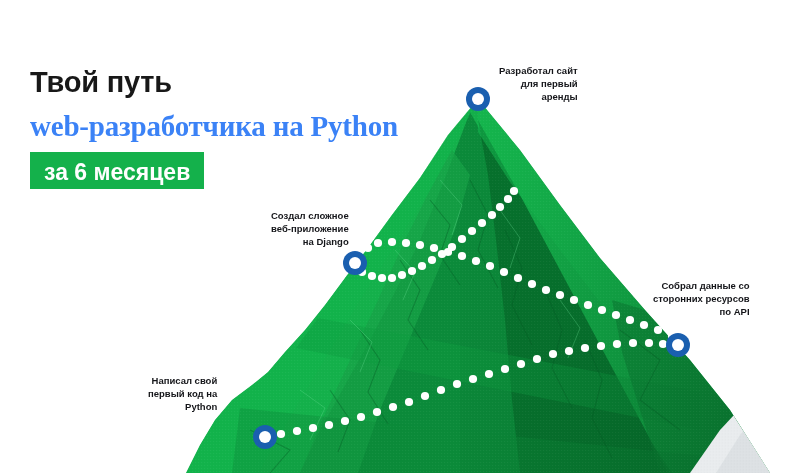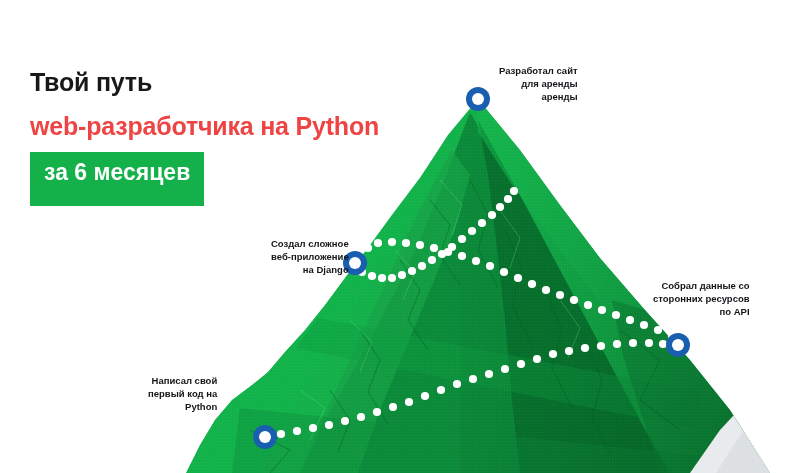--- a/index.html
+++ b/index.html
@@ -29,49 +29,49 @@
     height: 473px;
   }
   .headline-block {
     position: absolute;
     left: 30px;
     top: 60px;
     width: 400px;
     z-index: 5;
   }
   .headline-line {
-    font-size: 25px;
+    font-size: 29px;
     font-weight: bold;
     color: #181818;
     line-height: 44px;
     letter-spacing: -0.2px;
     white-space: nowrap;
   }
   .headline-badge {
     display: inline-block;
     margin-top: 4px;
-    padding: 7px 14px 21px 14px;
+    padding: 7px 14px 4px 14px;
     font-size: 23px;
     font-weight: bold;
     color: #ffffff;
     line-height: 26px;
     white-space: nowrap;
   }
   .milestone-label {
     position: absolute;
     font-size: 9.5px;
     font-weight: bold;
     color: #15161a;
     line-height: 13.2px;
     z-index: 6;
     white-space: nowrap;
   }
   .milestone-label .ml-line { display: block; text-align: right; }
   .label-1 { left: 499px; top: 64px; }
-  .label-2 { left: 271px; top: 209px; margin-top: 28px; }
+  .label-2 { left: 271px; top: 209px; }
   .label-3 { left: 653px; top: 279px; }
   .label-4 { left: 148px; top: 374px; }
 </style>
 </head>
 <body>
 
 <div id="stage">
 
   <svg id="mountain-svg" viewBox="0 0 800 473" aria-hidden="true">
     <defs>
@@ -223,27 +223,27 @@
         </g>
         <g>
           <circle cx="265" cy="437" r="12" fill="#1A5FAF"></circle>
           <circle cx="265" cy="437" r="6" fill="#ffffff"></circle>
         </g>
       </g>
   </svg>
 
   <div class="headline-block">
     <div class="headline-line" style="color: rgb(24, 24, 24);">Твой путь</div>
-    <div class="headline-line" style="color: #ef4444;">web-разработчика на Python</div>
+    <div class="headline-line" style="color: #3b82f6; font-family: Liberation Serif, serif;">web-разработчика на Python</div>
     <div class="headline-badge" style="background: rgb(20, 177, 75); color: rgb(255, 255, 255);">за 6 месяцев</div>
   </div>
 
   <div class="milestone-label label-1">
     <span class="ml-line">Разработал сайт</span>
-    <span class="ml-line">для аренды</span>
+    <span class="ml-line">для первый</span>
     <span class="ml-line">аренды</span>
   </div>
 
   <div class="milestone-label label-2">
     <span class="ml-line">Создал сложное</span>
     <span class="ml-line">веб-приложение</span>
     <span class="ml-line">на Django</span>
   </div>
 
   <div class="milestone-label label-4">

